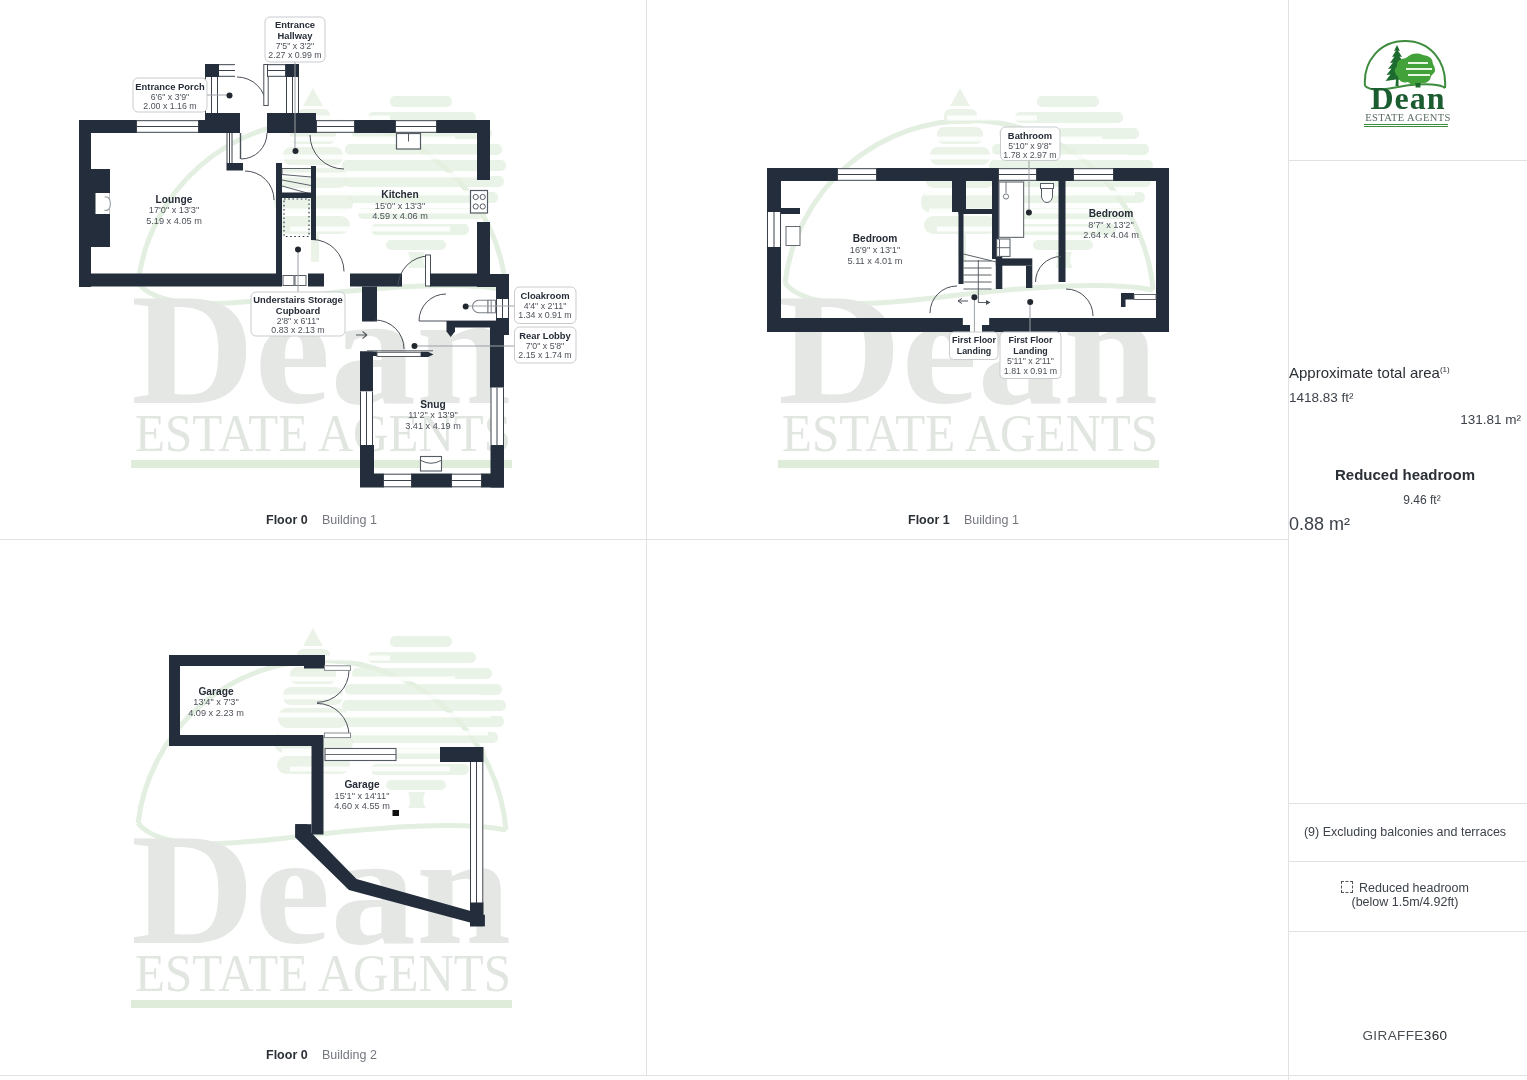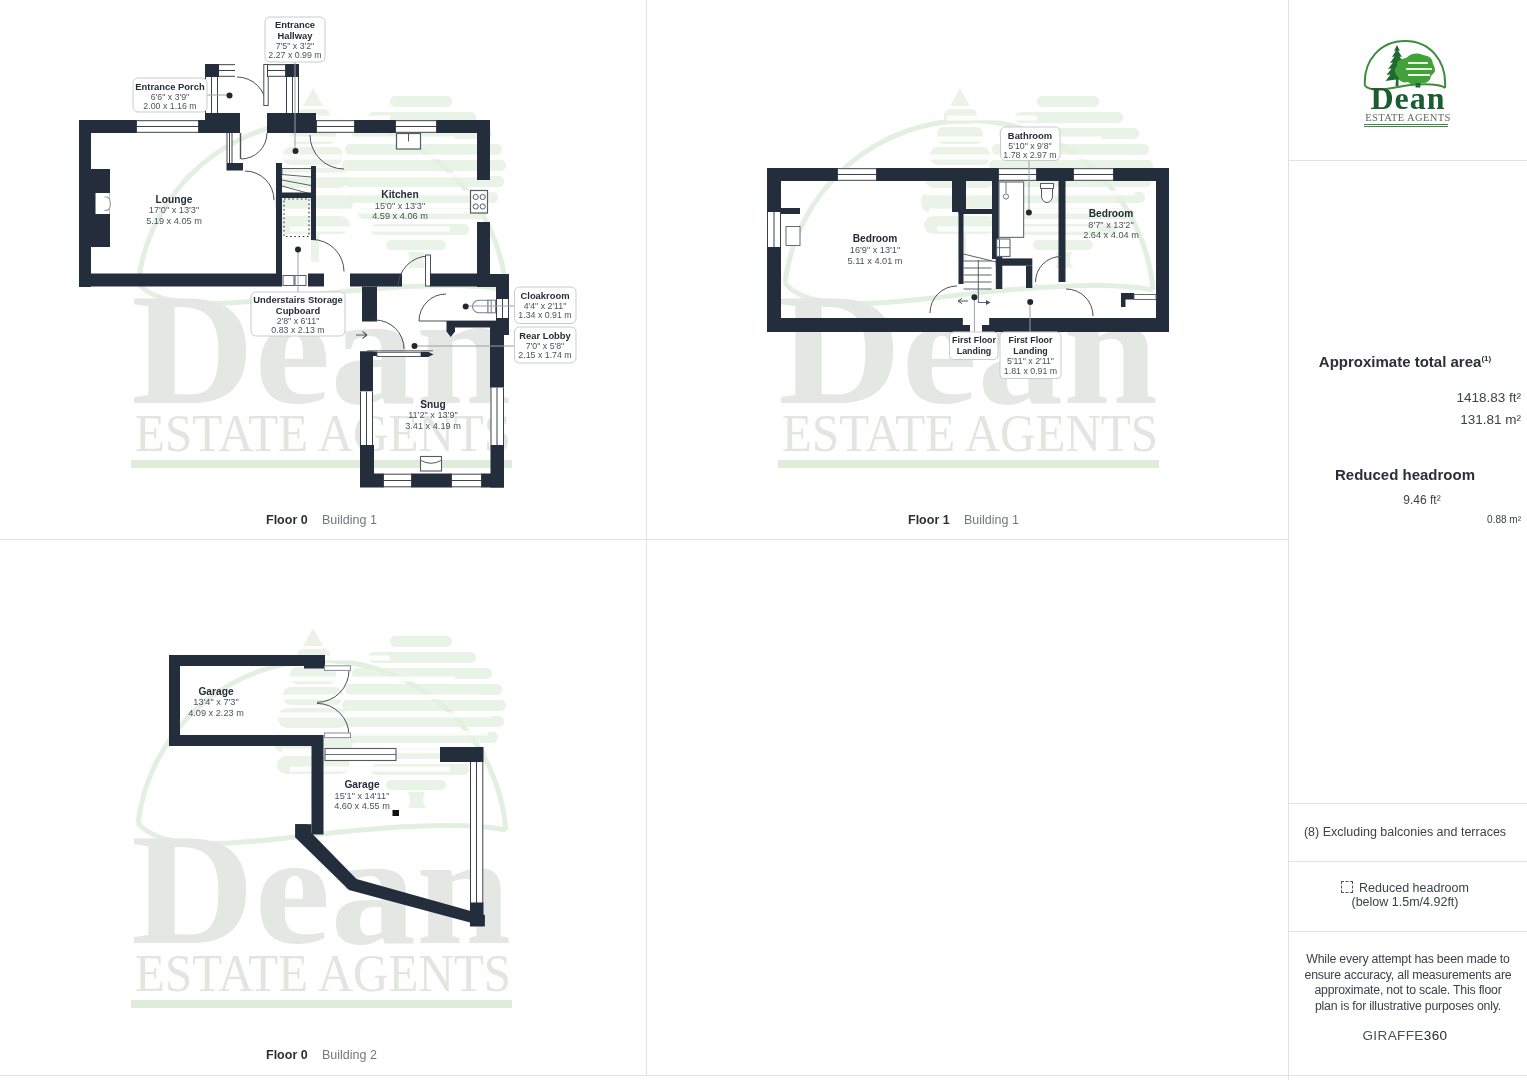--- a/index.html
+++ b/index.html
@@ -574,36 +574,35 @@
     <path d="M52 44 q1.5 2.5 0.5 4.5 h5 q-1 -2 0.5 -4.5z" fill="#1d6b2e"></path>
   </svg>
 
   <div class="abs" style="left:0;top:85px;width:238px;text-align:center;font-family:'Liberation Serif',serif;font-weight:bold;font-size:32px;line-height:27px;letter-spacing:1px;color:#1c5c31;">Dean</div>
 
   <div class="abs" style="left:0;top:112px;width:238px;text-align:center;font-family:'Liberation Serif',serif;font-size:10.5px;line-height:11px;letter-spacing:0.4px;color:#5a6b60;">ESTATE AGENTS</div>
 
   <div class="abs" style="left:75px;top:123.5px;width:84px;height:1.6px;background:#3d8b3d;"></div>
   <div class="abs" style="left:75px;top:126px;width:84px;height:0.8px;background:#3d8b3d;"></div>
 
-  <div class="abs" style="left:0;top:353px;width:232px;text-align:center;font-weight:bold;font-size:15px;color:#2b2f36;">Approximate total area<span style="font-size:8px;vertical-align:super;">(1)</span></div>
-
-  <div class="abs" style="left:0;top:390px;width:232px;text-align:right;font-size:13.5px;color:#3d424a;">1418.83 ft²</div>
+  <div class="abs" style="left:0;top:364px;width:232px;text-align:left;font-weight:normal;font-size:15px;color:#2b2f36;">Approximate total area<span style="font-size:8px;vertical-align:super;">(1)</span></div>
+
+  <div class="abs" style="left:0;top:390px;width:232px;text-align:left;font-size:13.5px;color:#3d424a;">1418.83 ft²</div>
 
   <div class="abs" style="left:0;top:412px;width:232px;text-align:right;font-size:13.5px;color:#3d424a;">131.81 m²</div>
 
   <div class="abs" style="left:0;top:466px;width:232px;text-align:center;font-weight:bold;font-size:15px;color:#2b2f36;">Reduced headroom</div>
 
   <div class="abs" style="left:17px;top:493px;width:232px;text-align:center;font-size:12px;color:#3d424a;">9.46 ft²</div>
 
-  <div class="abs" style="left:0;top:514px;width:232px;text-align:right;font-size:10px;color:#3d424a;">0.88 m²</div>
-
-  <div class="abs" style="left:0;top:825px;width:232px;text-align:center;font-size:12.5px;color:#3d424a;">(8) Excluding balconies and terraces</div>
+  <div class="abs" style="left:0;top:514px;width:232px;text-align:left;font-size:18px;color:#3d424a;">0.88 m²</div>
+
+  <div class="abs" style="left:0;top:825px;width:232px;text-align:center;font-size:12.5px;color:#3d424a;">(9) Excluding balconies and terraces</div>
 
   <div class="abs" style="left:0;top:881px;width:232px;text-align:center;font-size:12.5px;color:#3d424a;">
     <span style="display:inline-block;width:10px;height:10px;border:1.5px dashed #555;vertical-align:-1px;margin-right:6px;"></span>Reduced headroom<br>(below 1.5m/4.92ft)
   </div>
 
-  <div class="abs" style="left:0px;top:952px;width:238px;text-align:center;font-size:12.3px;line-height:15.6px;letter-spacing:-0.2px;color:#3d424a;">While every attempt has been made to<br>ensure accuracy, all measurements are<br>approximate, not to scale. This floor<br>plan is for illustrative purposes only.</div>
 
   <div class="abs" style="left:0;top:1028px;width:232px;text-align:center;font-size:13.5px;letter-spacing:0.4px;color:#4a4f55;">GIRAFFE<span style="font-weight:normal;color:#26292e;">360</span></div>
 </div>
 
 </div>
 
 </body></html>

